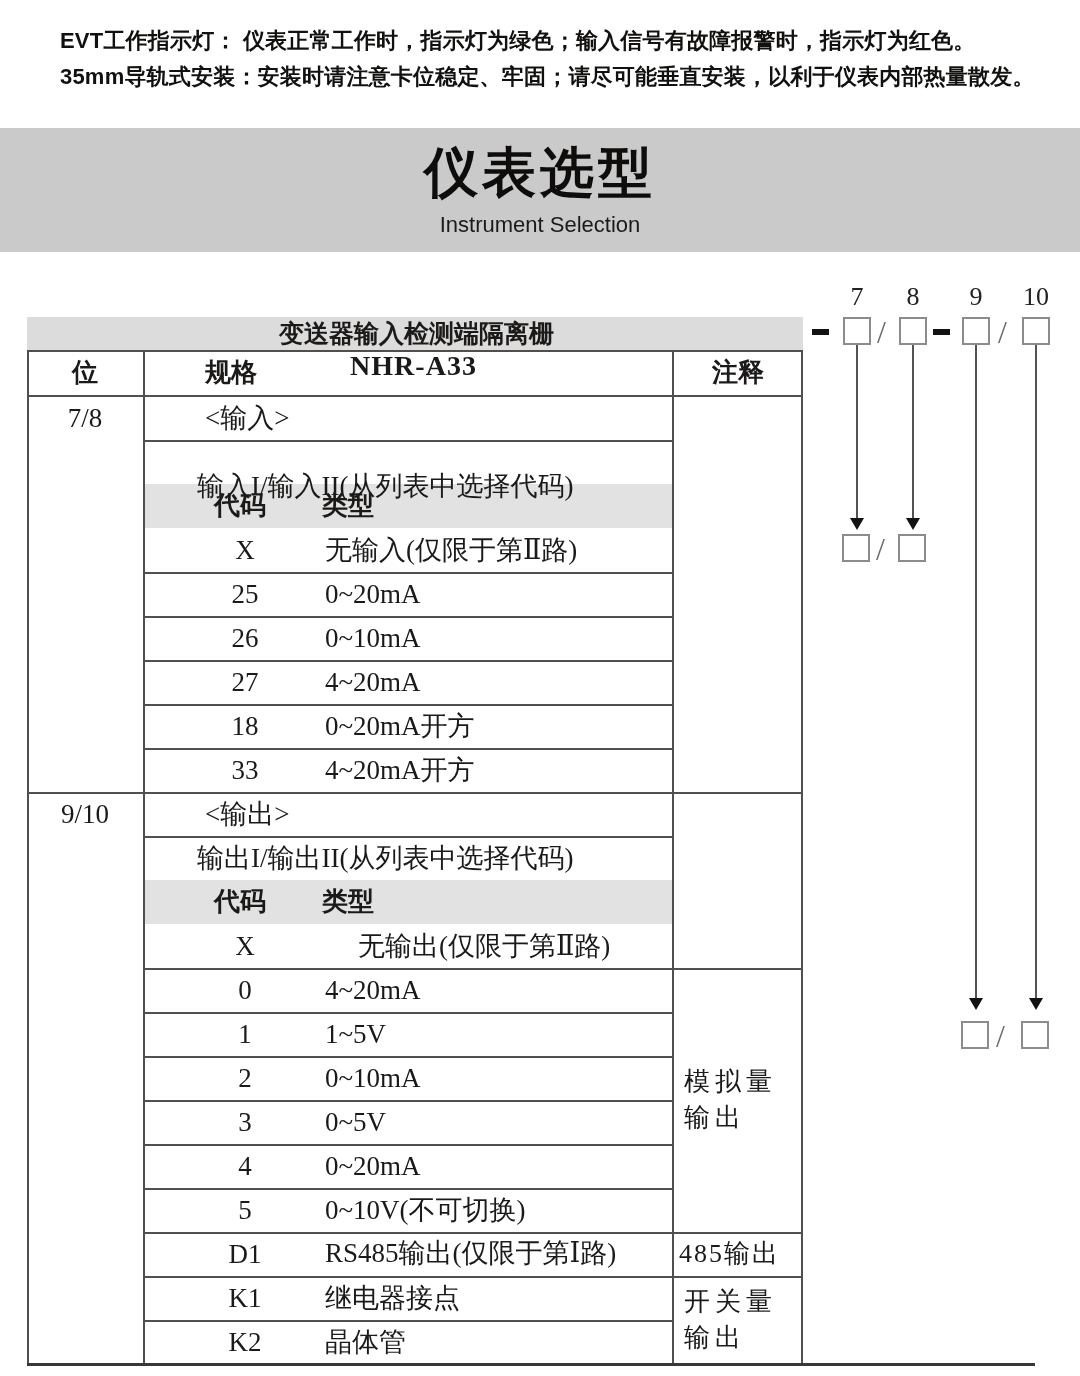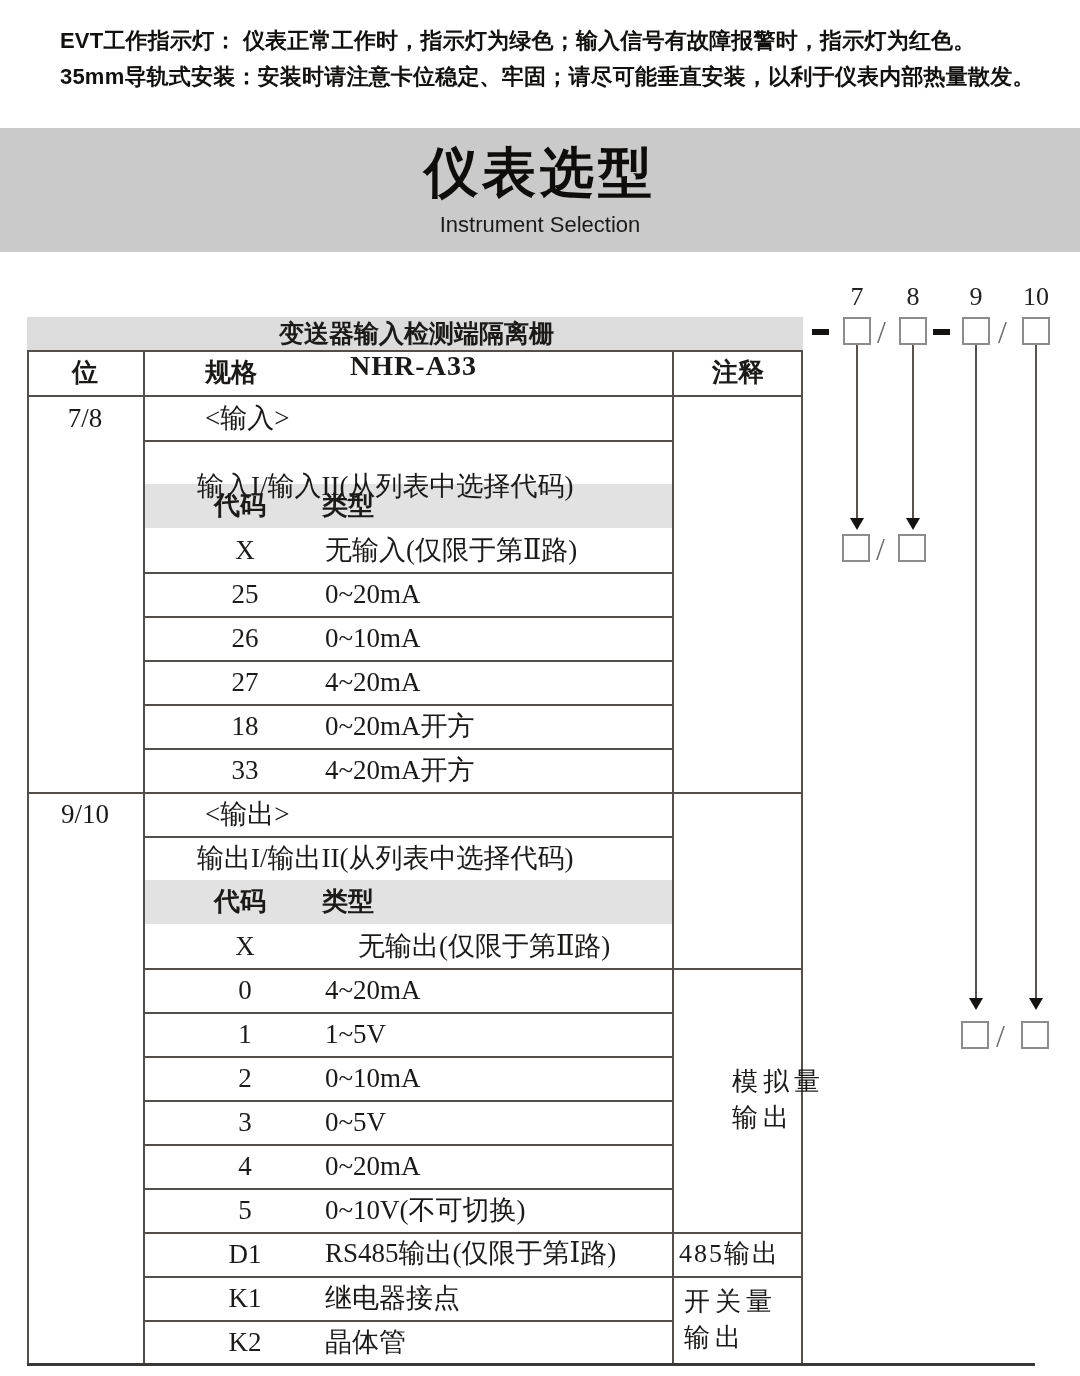--- a/index.html
+++ b/index.html
@@ -155,21 +155,21 @@
   <div class="cell" style="left:325px; top:1144px; height:44px;">0~20mA</div>
   <div class="cell center" style="left:175px; top:1188px; width:140px; height:44px;">5</div>
   <div class="cell" style="left:325px; top:1188px; height:44px;">0~10V(不可切换)</div>
   <div class="cell center" style="left:175px; top:1232px; width:140px; height:44px;">D1</div>
   <div class="cell" style="left:325px; top:1232px; height:42px;">RS485输出(仅限于第Ⅰ路)</div>
   <div class="cell center" style="left:175px; top:1276px; width:140px; height:44px;">K1</div>
   <div class="cell" style="left:325px; top:1276px; height:44px;">继电器接点</div>
   <div class="cell center" style="left:175px; top:1320px; width:140px; height:43px;">K2</div>
   <div class="cell" style="left:325px; top:1320px; height:43px;">晶体管</div>
 
-  <div class="note-cell" style="top:968px; height:264px;margin-left:48px;">
+  <div class="note-cell" style="top:968px; height:264px;">
     <span>模拟量</span>
     <span>输出</span>
   </div>
   <div class="note-cell" style="top:1232px; height:44px; letter-spacing:2px; padding-left:5px;">
     <span>485输出</span>
   </div>
   <div class="note-cell" style="top:1276px; height:87px;">
     <span>开关量</span>
     <span>输出</span>
   </div>

